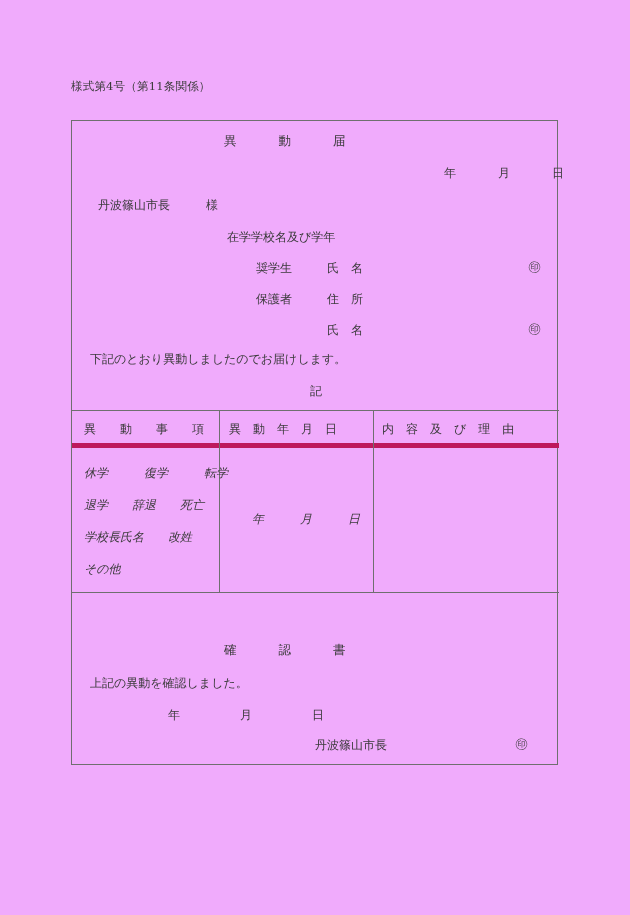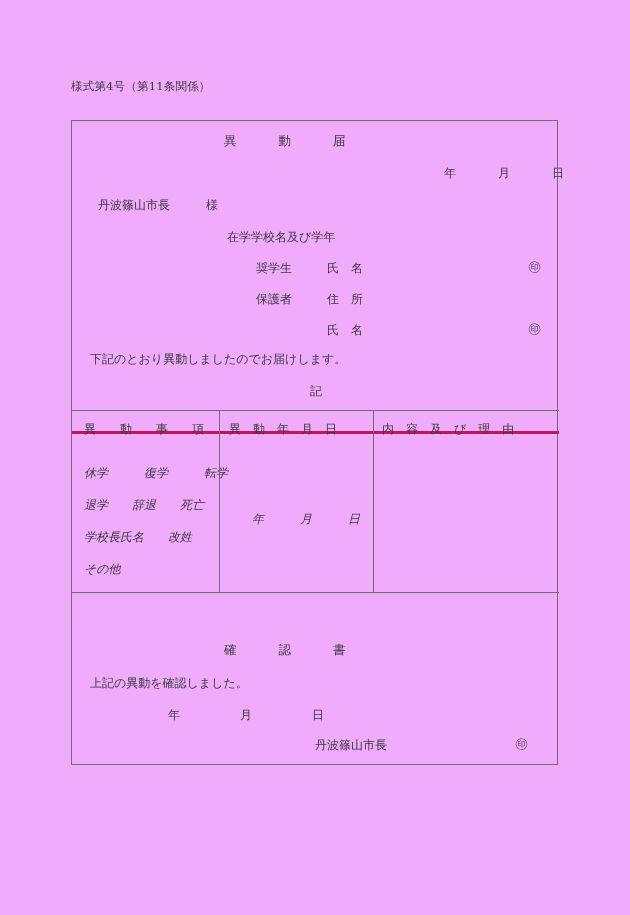--- a/index.html
+++ b/index.html
@@ -66,23 +66,23 @@
 
   
   .tbl {
     position: absolute;
     left: 0;
     width: 487px;
     box-sizing: border-box;
   }
   .tbl-head {
     top: 289px;
-    height: 24px;
+    height: 38px;
     border-top: 1px solid #6f6f6f;
-    border-bottom: 3px solid #be185d;
+    border-bottom: 5px solid #be185d;
     text-decoration: underline;
   }
   .tbl-body {
     top: 322px;
     height: 150px;
     border-bottom: 1px solid #6f6f6f;
     font-style: italic;
   }
   .tbl-note {
     top: 472px;

